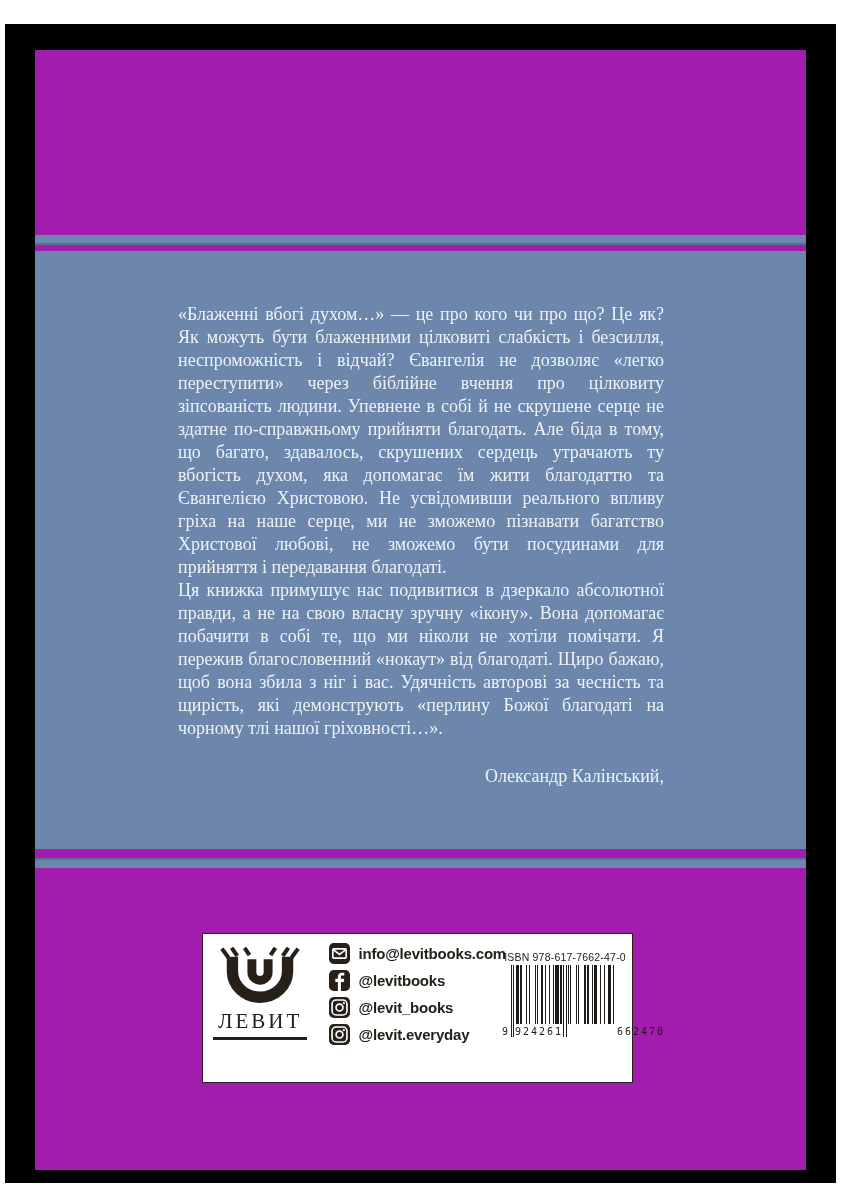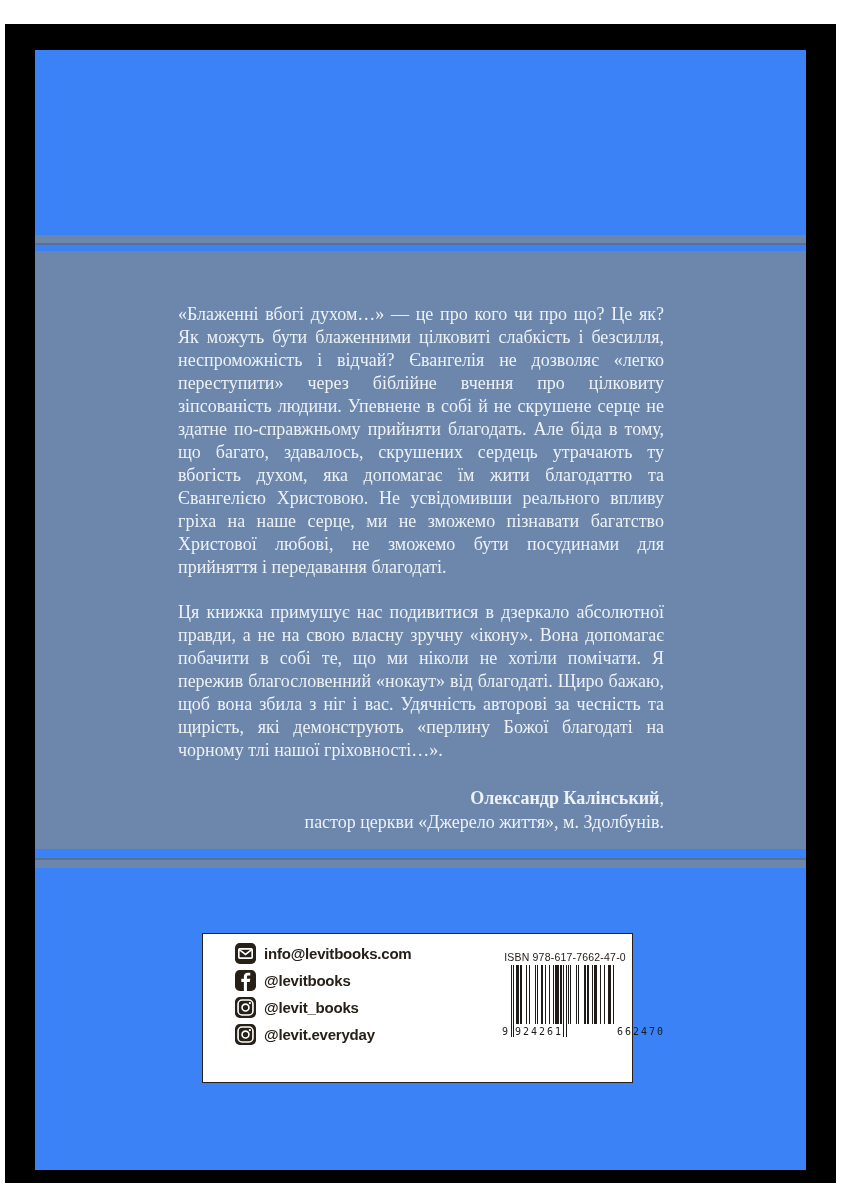--- a/index.html
+++ b/index.html
@@ -1,30 +1,30 @@
 <!DOCTYPE html>
 <html><head>
 <meta charset="utf-8">
 <style>
   html,body{margin:0;padding:0;background:#ffffff;}
   .canvas{position:relative;width:841px;height:1200px;background:#ffffff;overflow:hidden;
           font-family:"Liberation Serif", serif;}
   .frame{position:absolute;left:5px;top:24px;width:831px;height:1159px;background:#000000;}
-  .page{position:absolute;left:35px;top:50px;width:771px;height:1120px;background:#3b82f6;}
+  .page{position:absolute;left:35px;top:50px;width:771px;height:1120px;background:#a21caf;}
 
   .stripe{position:absolute;left:0;width:771px;height:10px;background:#6c87ab;}
   .stripe-top{top:185px;box-shadow:inset 0 -2px 0 rgba(45,66,95,.30);}
   .stripe-bottom{top:808px;box-shadow:inset 0 2px 0 rgba(45,66,95,.30);}
 
   .band{position:absolute;left:0;top:201px;width:771px;height:598px;background:#6c87ab;
         box-sizing:border-box;padding:52px 142px 0 143px;overflow:hidden;}
   .band p{margin:0;color:#eef2f7;font-size:18px;line-height:23px;text-align:justify;}
-  .band p + p{margin-top:22px;}
+  .band p + p{}
   .attrib{margin-top:24px;text-align:right;color:#eef2f7;font-size:18px;line-height:24px;}
-  .attrib b{font-weight:bold;}
+  .attrib b{font-weight:normal;}
 
   .pubbox{position:absolute;left:167px;top:883px;width:431px;height:150px;background:#ffffff;
           border:1.5px solid #262019;box-sizing:border-box;color:#262019;
           font-family:"Liberation Sans", sans-serif;}
   .pub-header{height:26px;line-height:26px;border-bottom:1.5px solid #262019;
               text-align:center;font-size:14.5px;letter-spacing:.1px;white-space:nowrap;}
   .pub-header b{font-weight:bold;}
   .pub-body{display:flex;align-items:center;height:119px;box-sizing:border-box;
             padding:6px 8px 6px 10px;}
 
@@ -57,29 +57,44 @@
   <div class="frame"></div>
   <div class="page">
 
     <div class="stripe stripe-top"></div>
 
     <div class="band">
       <p>«Блаженні вбогі духом…» — це про кого чи про що? Це як? Як можуть бути блаженними цілковиті слабкість і безсилля, неспроможність і відчай? Євангелія не дозволяє «легко переступити» через біблійне вчення про цілковиту зіпсованість людини. Упевнене в собі й не скрушене серце не здатне по-справжньому прийняти благодать. Але біда в тому, що багато, здавалось, скрушених сердець утрачають ту вбогість духом, яка допомагає їм жити благодаттю та Євангелією Христовою. Не усвідомивши реального впливу гріха на наше серце, ми не зможемо пізнавати багатство Христової любові, не зможемо бути посудинами для прийняття і передавання благодаті.</p>
       <p>Ця книжка примушує нас подивитися в дзеркало абсолютної правди, а не на свою власну зручну «ікону». Вона допомагає побачити в собі те, що ми ніколи не хотіли помічати. Я пережив благословенний «нокаут» від благодаті. Щиро бажаю, щоб вона збила з ніг і вас. Удячність авторові за чесність та щирість, які демонструють «перлину Божої благодаті на чорному тлі нашої гріховності…».</p>
       <div class="attrib">
         <div><b>Олександр Калінський</b><span>,</span></div>
-        <div>пастор церкви «Джерело життя», м. Здолбунів.</div>
       </div>
     </div>
 
     <div class="stripe stripe-bottom"></div>
 
     <div class="pubbox">
       <div class="pub-body">
 
+        <div class="logo-col">
+          <svg class="logo-mark" viewBox="0 0 100 74">
+            <g stroke="#262019" fill="none">
+              <path d="M16,12 L16,30 A34,32 0 0 0 84,30 L84,12" stroke-width="14"></path>
+              <path d="M40,15 L40,31 A10,10 0 0 0 60,31 L60,15" stroke-width="11"></path>
+              <path d="M11,13 L3,2" stroke-width="5"></path>
+              <path d="M22,11 L15,1" stroke-width="5"></path>
+              <path d="M89,13 L97,2" stroke-width="5"></path>
+              <path d="M78,11 L85,1" stroke-width="5"></path>
+              <path d="M37,10 L31,1" stroke-width="5"></path>
+              <path d="M63,10 L69,1" stroke-width="5"></path>
+            </g>
+          </svg>
+          <div class="logo-text">ЛЕВИТ</div>
+          <div class="logo-underline"></div>
+        </div>
 
         <div class="contact-col">
           <div class="contact-row">
             <svg viewBox="0 0 22 22">
                 <rect x="0" y="0" width="22" height="22" rx="5" fill="#262019"></rect>
                 <rect x="4" y="6.2" width="14" height="9.6" rx="1" fill="none" stroke="#ffffff" stroke-width="1.7"></rect>
                 <path d="M4.5,7 L11,12 L17.5,7" fill="none" stroke="#ffffff" stroke-width="1.7"></path>
               </svg>
             <span class="contact-label">info@levitbooks.com</span>
           </div>

